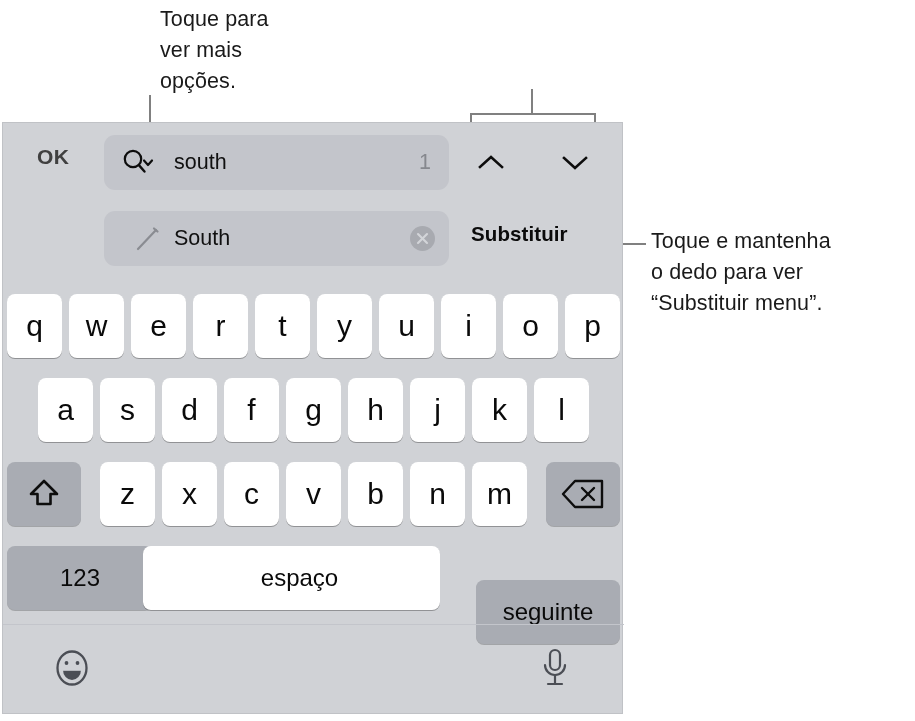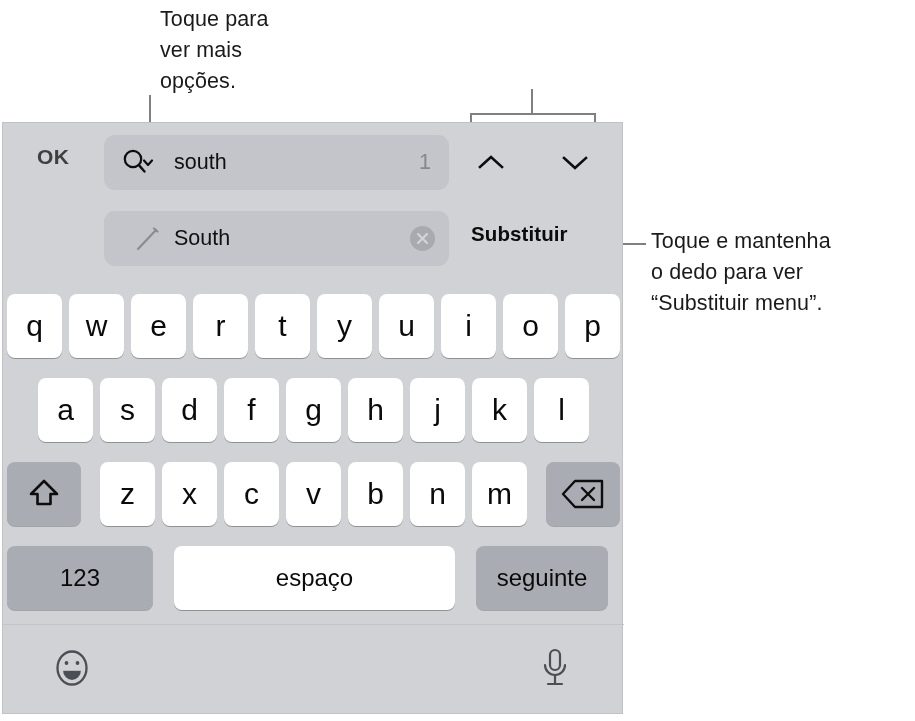--- a/index.html
+++ b/index.html
@@ -336,22 +336,22 @@
         <svg width="46" height="34" viewBox="0 0 46 34">
           <path d="M15 4 L42 4 L42 30 L15 30 L3 17 Z" fill="none" stroke="#0d0d0d" stroke-width="2.4" stroke-linejoin="round"></path>
           <line x1="22" y1="11" x2="34" y2="23" stroke="#0d0d0d" stroke-width="2.4" stroke-linecap="round"></line>
           <line x1="34" y1="11" x2="22" y2="23" stroke="#0d0d0d" stroke-width="2.4" stroke-linecap="round"></line>
         </svg>
       </div>
     </div>
 
     <div class="key-row" id="row-4">
       <div class="key dark wide-label" style="left:4px;width:146px;">123</div>
-      <div class="key wide-label" style="left:171px;width:281px;">espaço</div>
-      <div class="key dark wide-label" style="left:473px;width:132px;">seguinte</div>
+      <div class="key wide-label" style="left:140px;width:281px;padding-left:16px;">espaço</div>
+      <div class="key dark wide-label" style="left:473px;width:144px;margin-top:34px;">seguinte</div>
     </div>
 
     <div id="accessory-bar">
 
       <div id="emoji-key">
         <svg width="34" height="38" viewBox="0 0 34 38">
           <ellipse cx="17" cy="19" rx="14.5" ry="16.5" fill="none" stroke="#4b4e55" stroke-width="2.3"></ellipse>
           <ellipse cx="11.5" cy="14" rx="1.9" ry="2.1" fill="#4b4e55"></ellipse>
           <ellipse cx="22.5" cy="14" rx="1.9" ry="2.1" fill="#4b4e55"></ellipse>
           <path d="M8 21 L26 21 A9 10 0 0 1 8 21 Z" fill="#4b4e55"></path>

